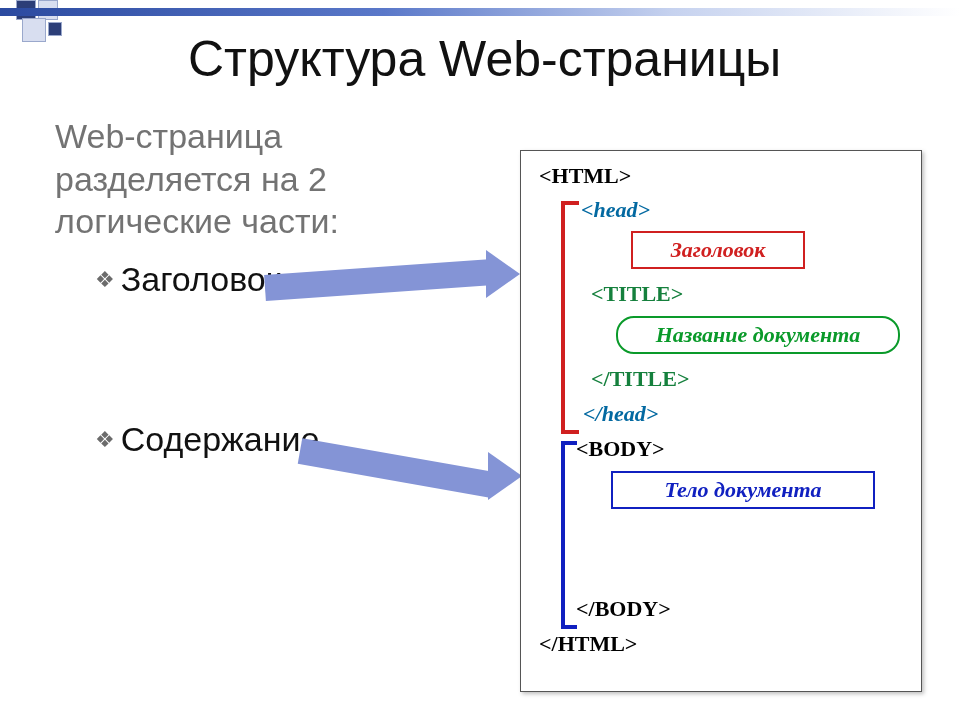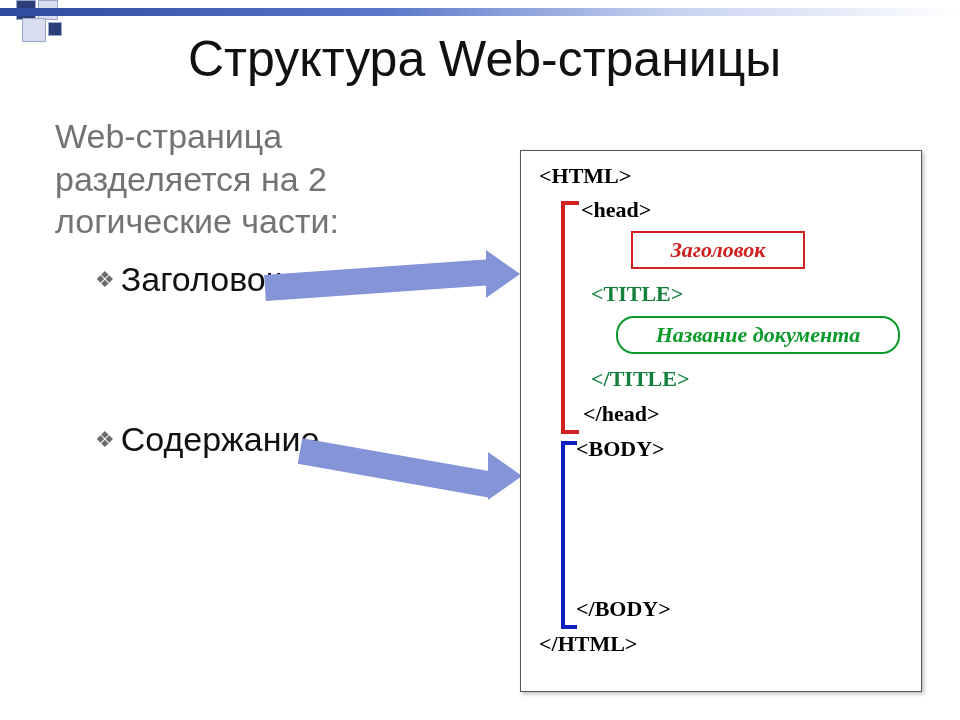--- a/index.html
+++ b/index.html
@@ -85,21 +85,21 @@
     box-shadow: 2px 2px 4px rgba(0,0,0,0.25);
     border: 1px solid #555;
   }
   .tag {
     position: absolute;
     font-family: "Times New Roman", Times, serif;
     font-size: 22px;
     font-weight: bold;
   }
   .tag-black { color: #000; }
-  .tag-red   { color: #000000; }
+  .tag-red   { color: #0369a1; font-style: italic; }
   .tag-green { color: #15803d; text-align: right; }
   .tag-blue  { color: #000000; }
 
   .box {
     position: absolute;
     border: 2px solid;
     padding: 4px 10px;
     font-family: "Times New Roman", Times, serif;
     font-weight: bold;
     font-style: italic;
@@ -164,20 +164,21 @@
   <div class="tag tag-green" style="top:130px; left:70px;">&lt;TITLE&gt;</div>
 
   <div class="box box-green" style="top:165px; left:95px; width:260px;border-radius:18px;">Название документа</div>
 
   <div class="tag tag-green" style="top:215px; left:70px;">&lt;/TITLE&gt;</div>
 
   <div class="tag tag-red" style="top:250px; left:62px;">&lt;/head&gt;</div>
 
   <div class="tag tag-blue" style="top:285px; left:55px;">&lt;BODY&gt;</div>
 
+  <div class="box box-blue" style="top:320px; left:90px; width:240px;">Тело документа</div>
 
   <div class="tag tag-blue" style="top:445px; left:55px;">&lt;/BODY&gt;</div>
 
   <div class="tag tag-black" style="top:480px; left:18px;">&lt;/HTML&gt;</div>
 
   <div class="bracket br-red" style="top:50px; left:40px; width:14px; height:225px;"></div>
 
   <div class="bracket br-blue" style="top:290px; left:40px; width:12px; height:180px;"></div>
 
 </div>

